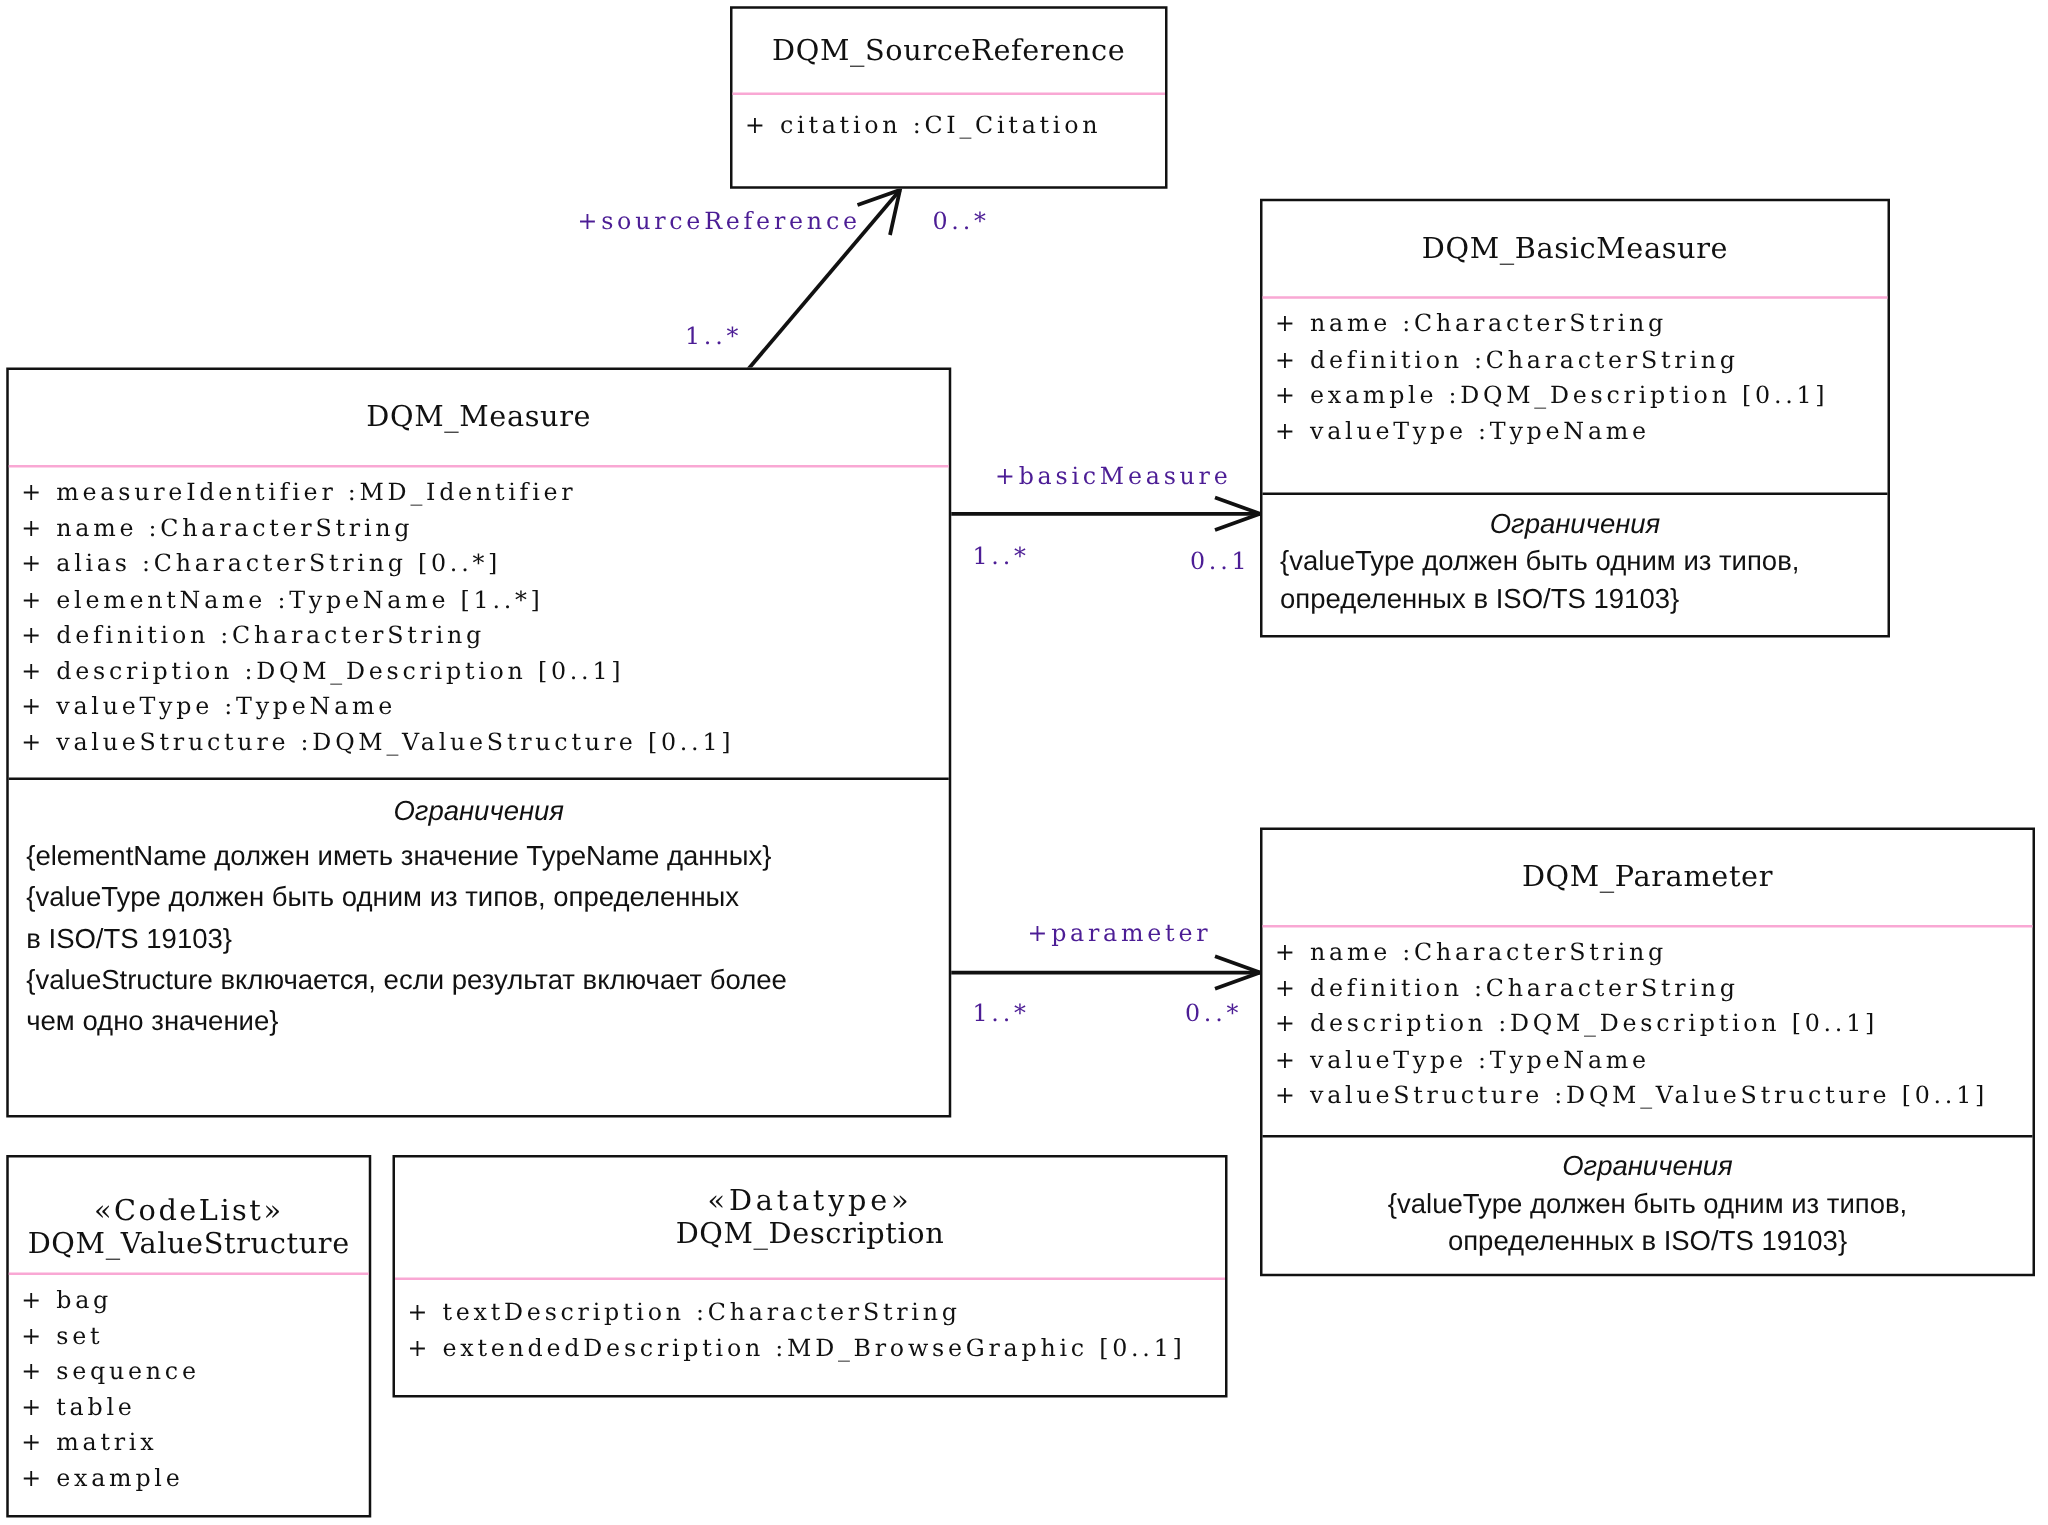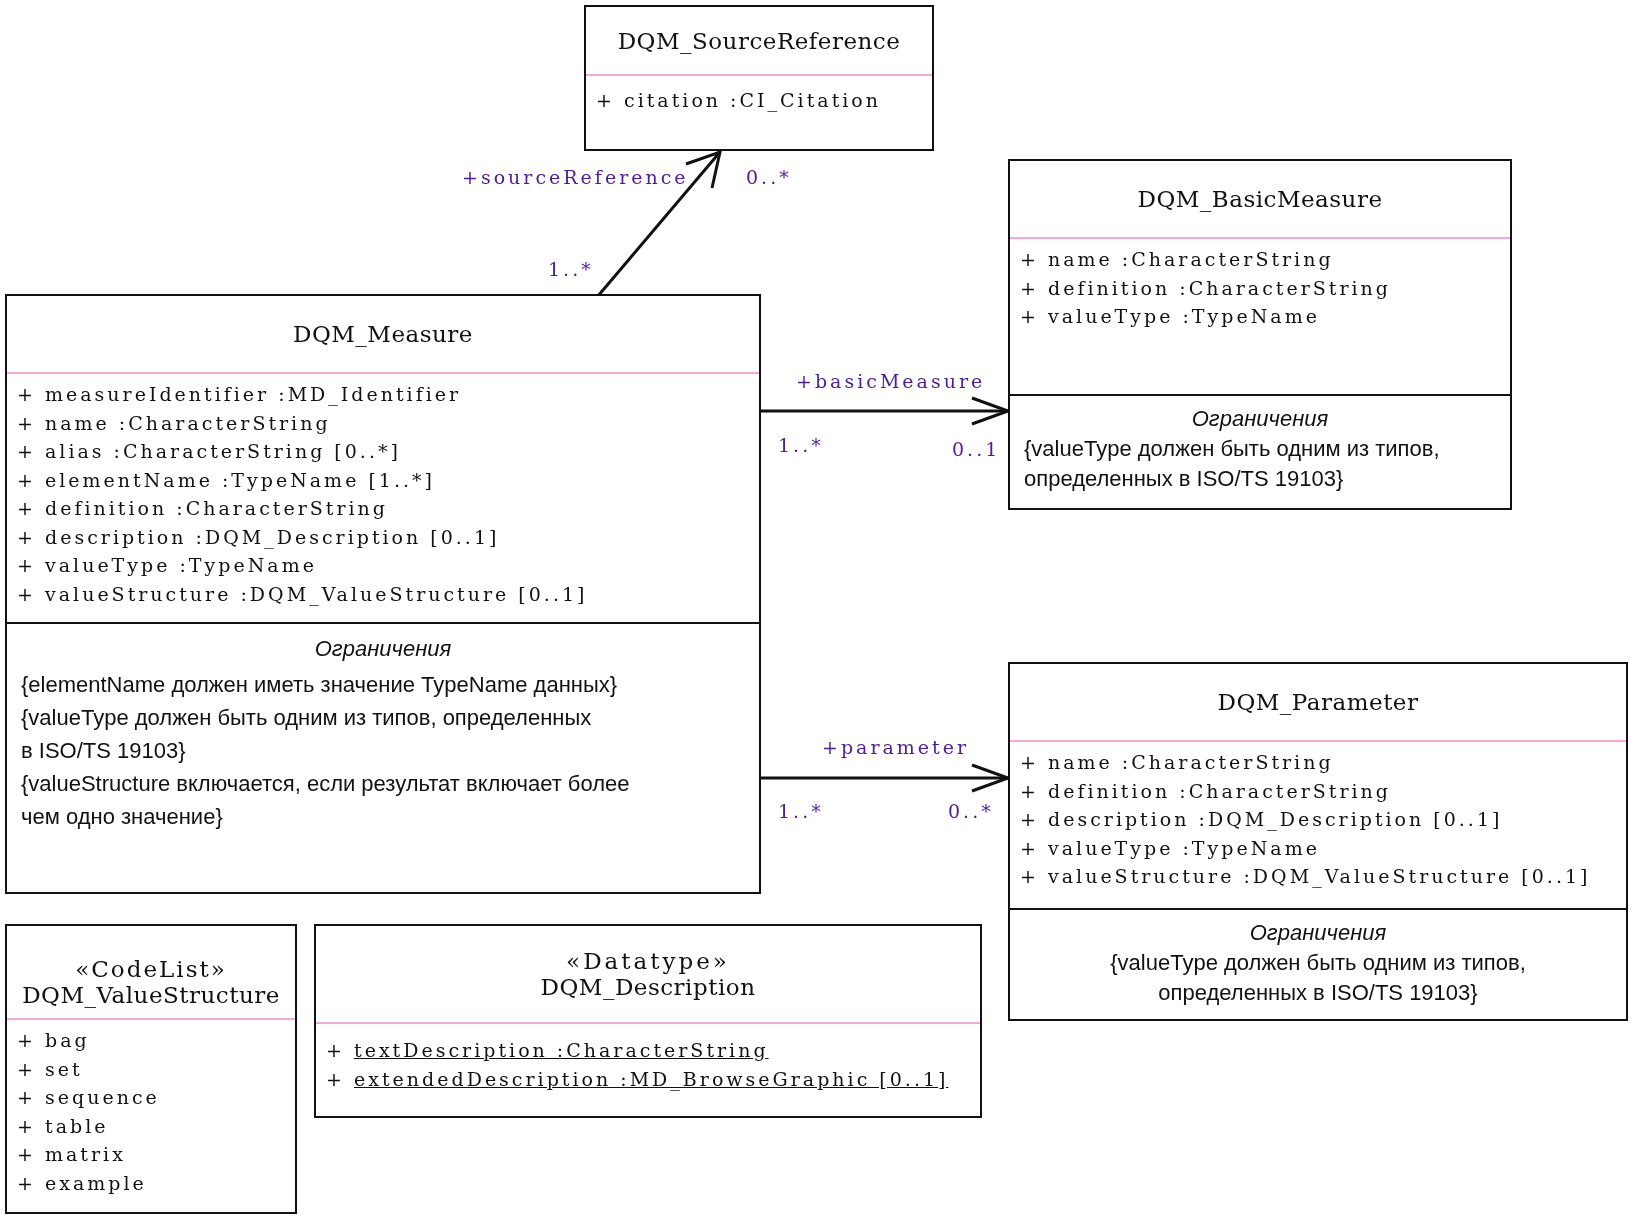--- a/index.html
+++ b/index.html
@@ -67,20 +67,21 @@
   </div>
 </div>
 
 <div class="box" style="left:1008px; top:159px; width:504px; height:351px;">
   <div class="hdr" style="height:78px;">
     <span>DQM_BasicMeasure</span>
   </div>
   <div class="attrs" style="height:155px;">
     <span class="attr-line"><span class="plus">+</span><span>name  :CharacterString</span></span>
     <span class="attr-line"><span class="plus">+</span><span>definition  :CharacterString</span></span>
+    <span class="attr-line"><span class="plus">+</span><span>example  :DQM_Description [0..1]</span></span>
     <span class="attr-line"><span class="plus">+</span><span>valueType  :TypeName</span></span>
   </div>
   <div class="cons" style="padding-top:10px;">
     <span class="cons-title" style="margin-bottom:2px;">Ограничения</span>
     <span class="cons-line" style="line-height:30px;">{valueType должен быть одним из типов,</span>
     <span class="cons-line" style="line-height:30px;">определенных в ISO/TS 19103}</span>
   </div>
 </div>
 
 <div class="box" style="left:5px; top:294px; width:756px; height:600px;">
@@ -138,17 +139,17 @@
     <span class="attr-line"><span class="plus">+</span><span>matrix</span></span>
     <span class="attr-line"><span class="plus">+</span><span>example</span></span>
   </div>
 </div>
 
 <div class="box" style="left:314px; top:924px; width:668px; height:194px;">
   <div class="hdr" style="height:98px;">
     <span style="letter-spacing:3px;">«Datatype»</span>
     <span>DQM_Description</span>
   </div>
-  <div class="attrs" style="padding-top:12px;text-decoration:underline;">
+  <div class="attrs" style="padding-top:12px;">
     <span class="attr-line"><span class="plus">+</span><span>textDescription  :CharacterString</span></span>
     <span class="attr-line"><span class="plus">+</span><span>extendedDescription  :MD_BrowseGraphic [0..1]</span></span>
   </div>
 </div>
 
 </body></html>

